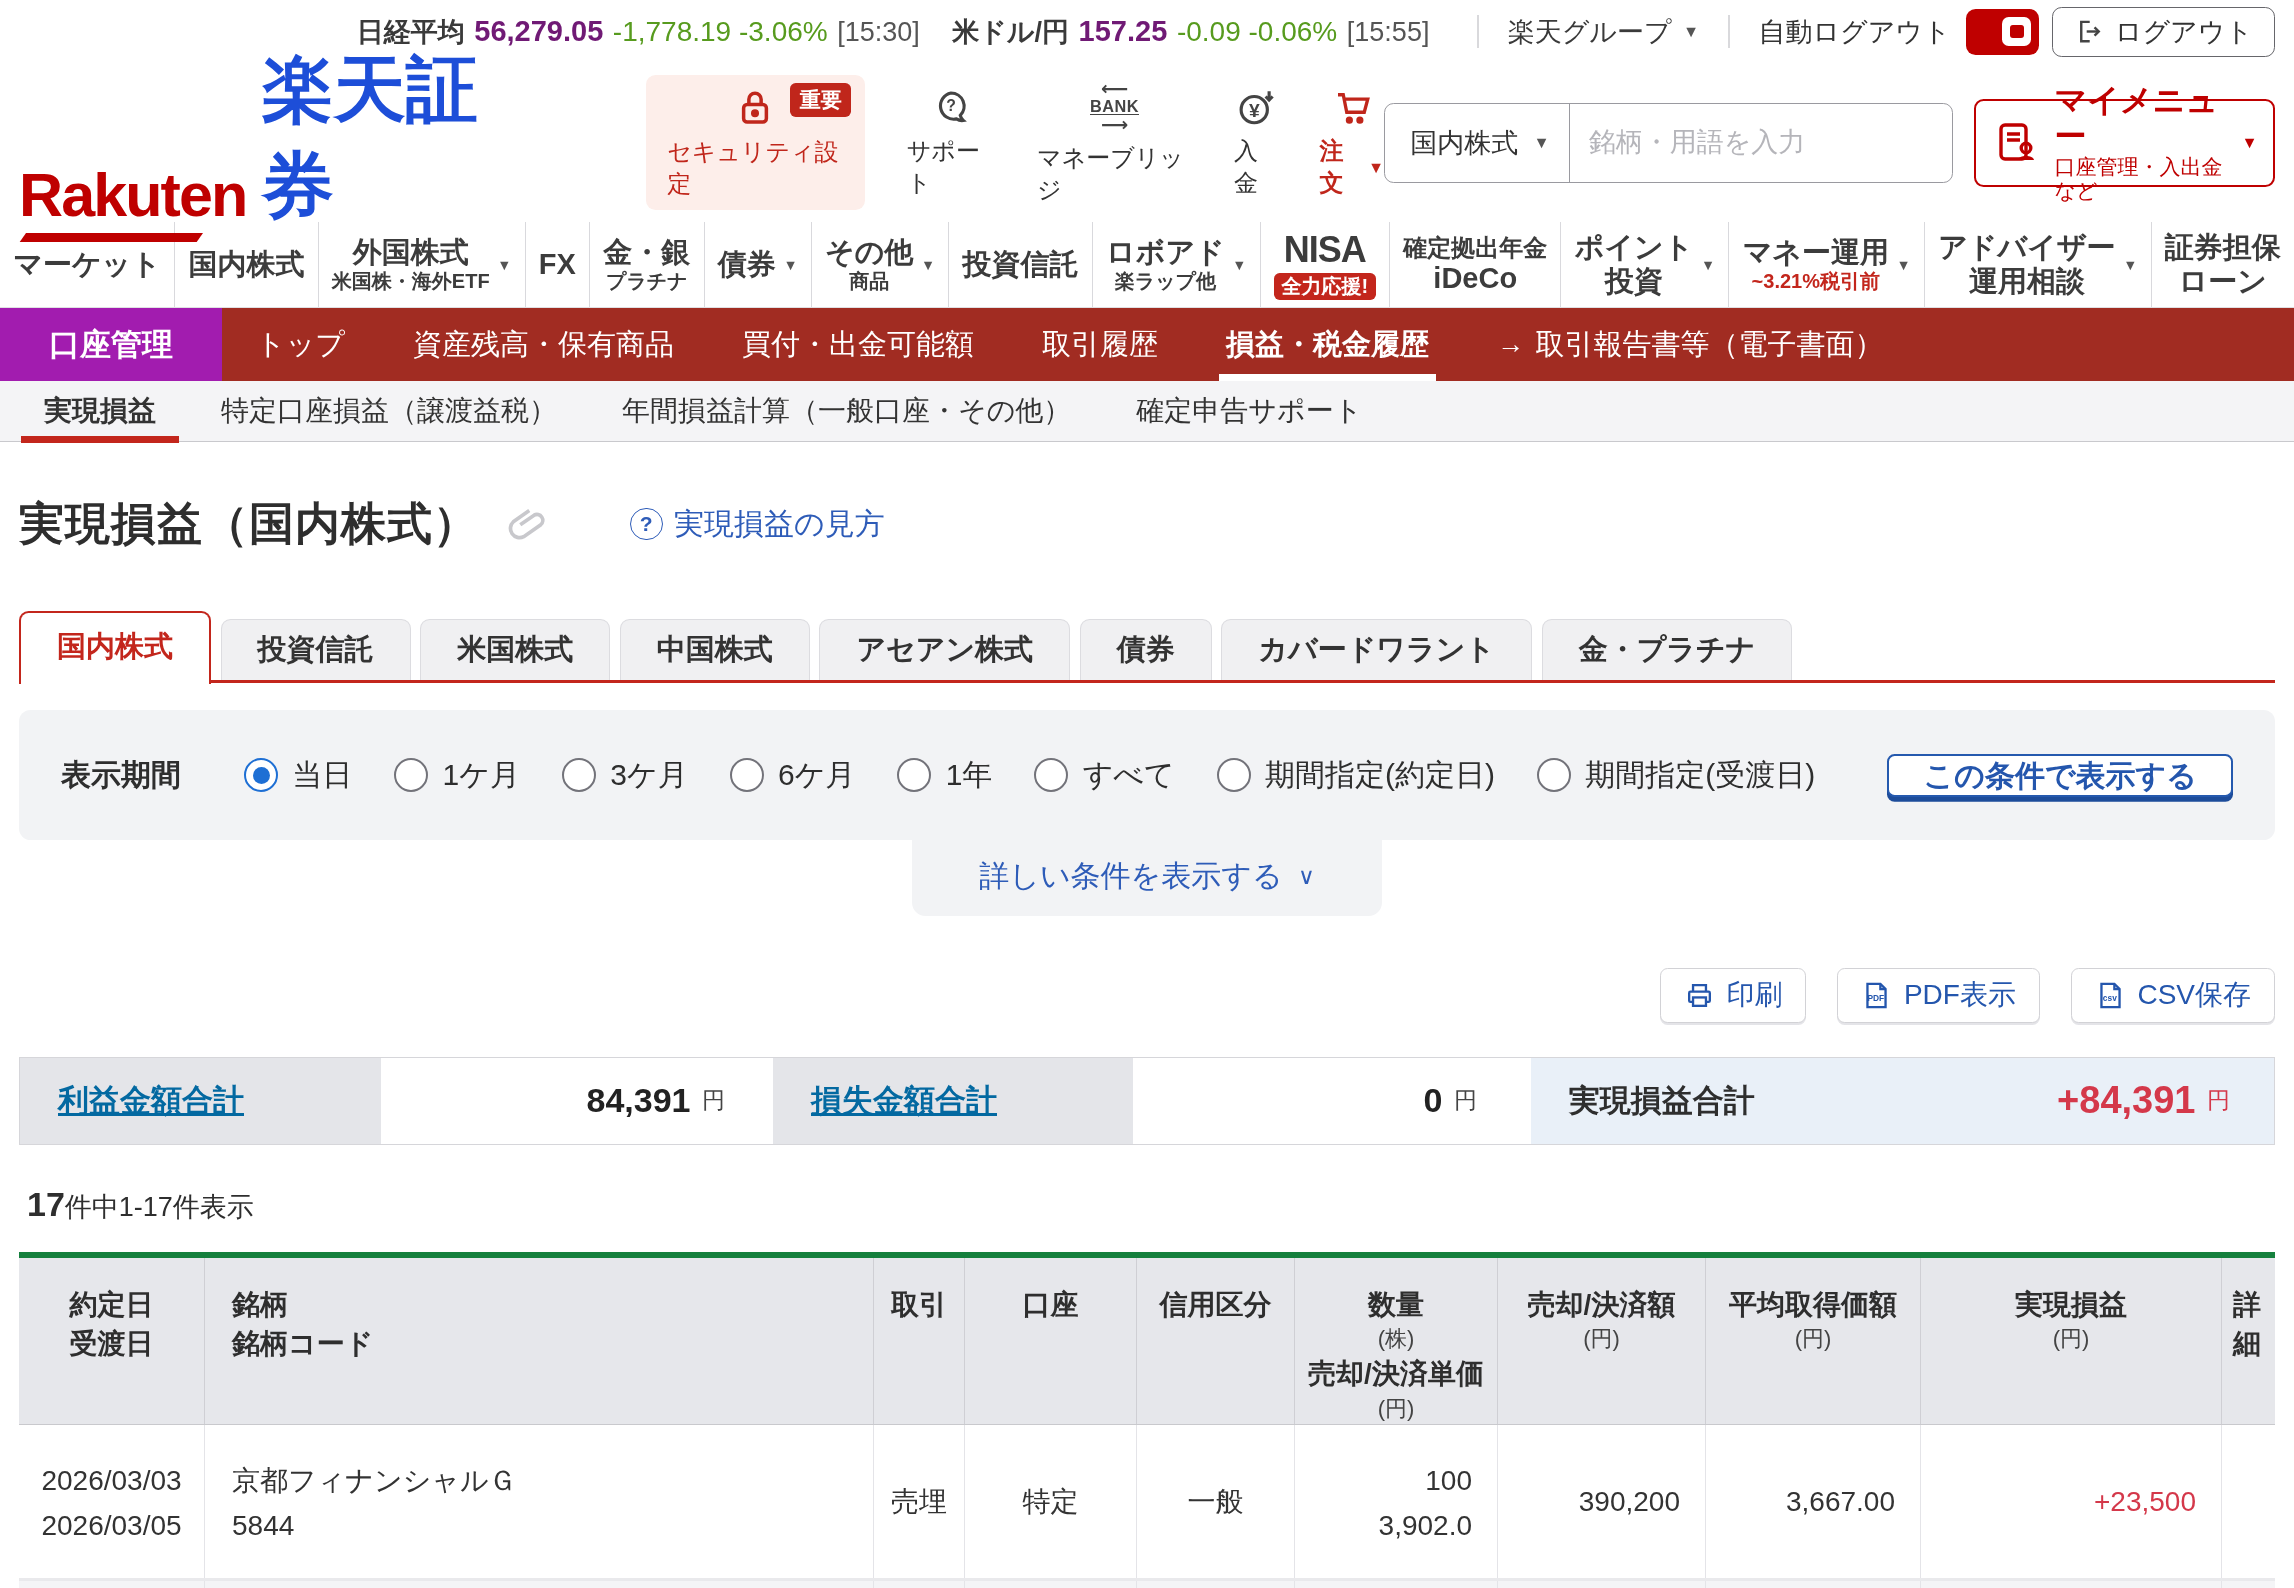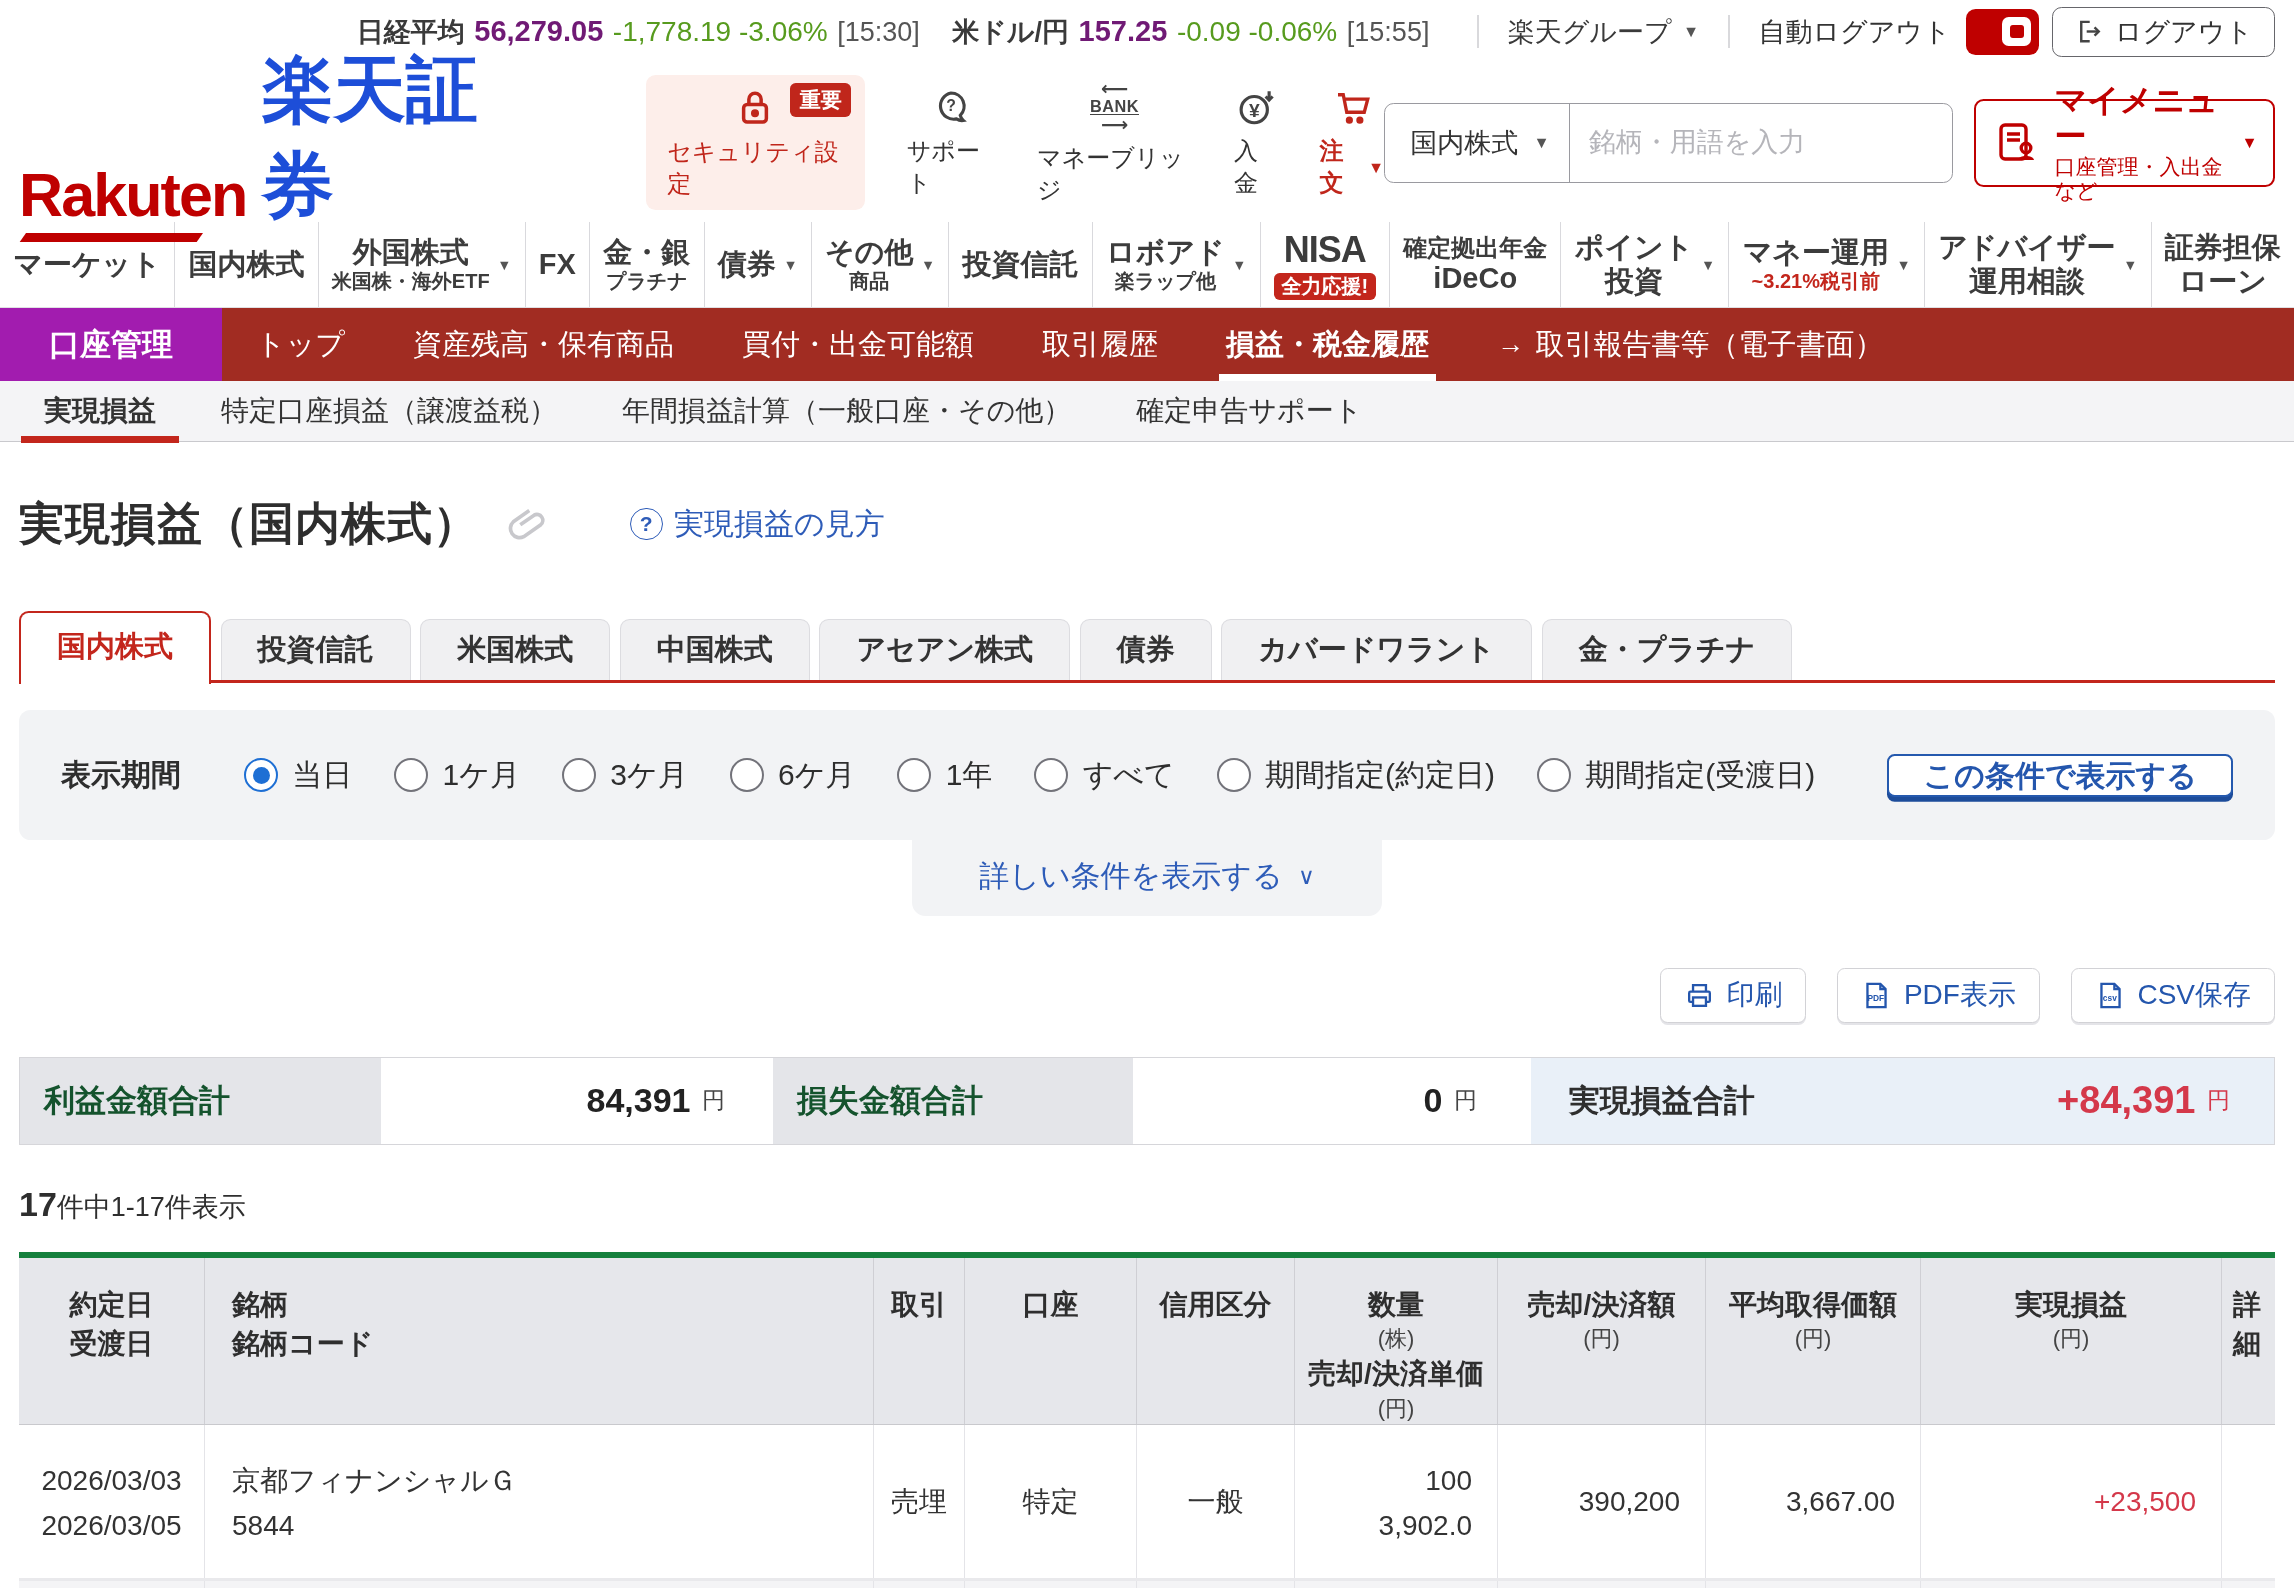--- a/index.html
+++ b/index.html
@@ -117,35 +117,35 @@
   .chevron { font-size:23px; }
 
   
   .export-row { margin:52px 19px 0; display:flex; justify-content:flex-end; gap:31px; }
   .exp-btn { height:55px; display:flex; align-items:center; gap:11.5px; padding:0 23px; background:#fff;
     border:1.9px solid #d2d2d6; border-radius:7.6px; color:#2456ad; font-size:28px; cursor:pointer;
     box-shadow:0 1.9px 0 #e4e4e8; font-family:"Liberation Sans","DejaVu Sans",sans-serif; }
 
   
   .summary-bar { margin:34px 19px 0; height:88px; display:flex; border:1px solid #d6d6da; }
-  .sum-label { background:#e4e5e9; display:flex; align-items:center; padding-left:24px; font-size:31px; font-weight:bold; color:#14532d; }
+  .sum-label { background:#e4e5e9; display:flex; align-items:center; padding-left:38px; font-size:31px; font-weight:bold; color:#0369a1;text-decoration:underline; }
   .sum-value { background:#fff; display:flex; align-items:center; justify-content:flex-end; padding-right:48px; }
   .sum-value .num { font-size:34px; font-weight:bold; color:#222; }
   .unit { font-size:23px; color:#444; margin-left:11.5px; }
   .w1 { width:361px; } .w2 { width:392px; } .w3 { width:360px; } .w4 { width:392px; }
   .sum-total { flex:1; margin-left:5.7px; background:#e9f0f8; display:flex; align-items:center; justify-content:space-between;
     padding:0 44px 0 38px; }
   .sum-total .lbl { font-size:31px; font-weight:bold; color:#2e2e2e; }
   .sum-total .valwrap { display:flex; align-items:center; }
   .sum-total .num { font-size:38px; font-weight:bold; color:#d4384a; }
   .sum-total .unit { color:#d4384a; }
 
   
   .result-count { margin:40px 19px 0; font-size:27px; color:#2e2e2e; }
-  .result-count .n { font-size:34px; font-weight:bold; }
+  .result-count .n { font-size:34px; font-weight:bold;margin-left:8px; }
 
   
   .pl-table { margin:27px 19px 0; }
   .t-head, .t-row { display:grid; grid-template-columns:186px 669px 91px 172px 158px 203px 208px 215px 301px 50px; }
   .t-head { background:#e6e7eb; border-top:6px solid #15803d; border-bottom:1.9px solid #c9c9cd; min-height:153px; }
   .th { padding-top:27px; text-align:center; font-size:28px; font-weight:bold; color:#2e2e2e; line-height:1.4;
     border-right:1px solid #cfcfd4; }
   .th:last-child { border-right:none; }
   .th.left { text-align:left; padding-left:27px; }
   .th .u { display:block; font-size:22px; font-weight:normal; color:#444; }

